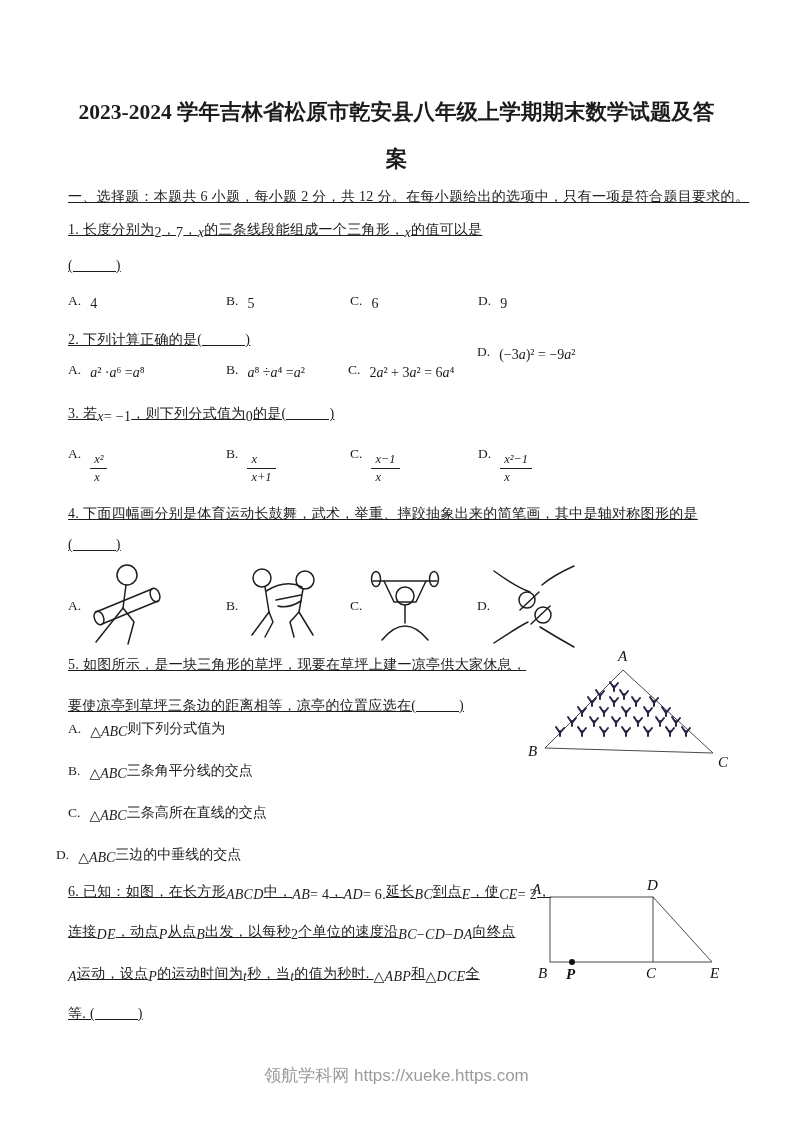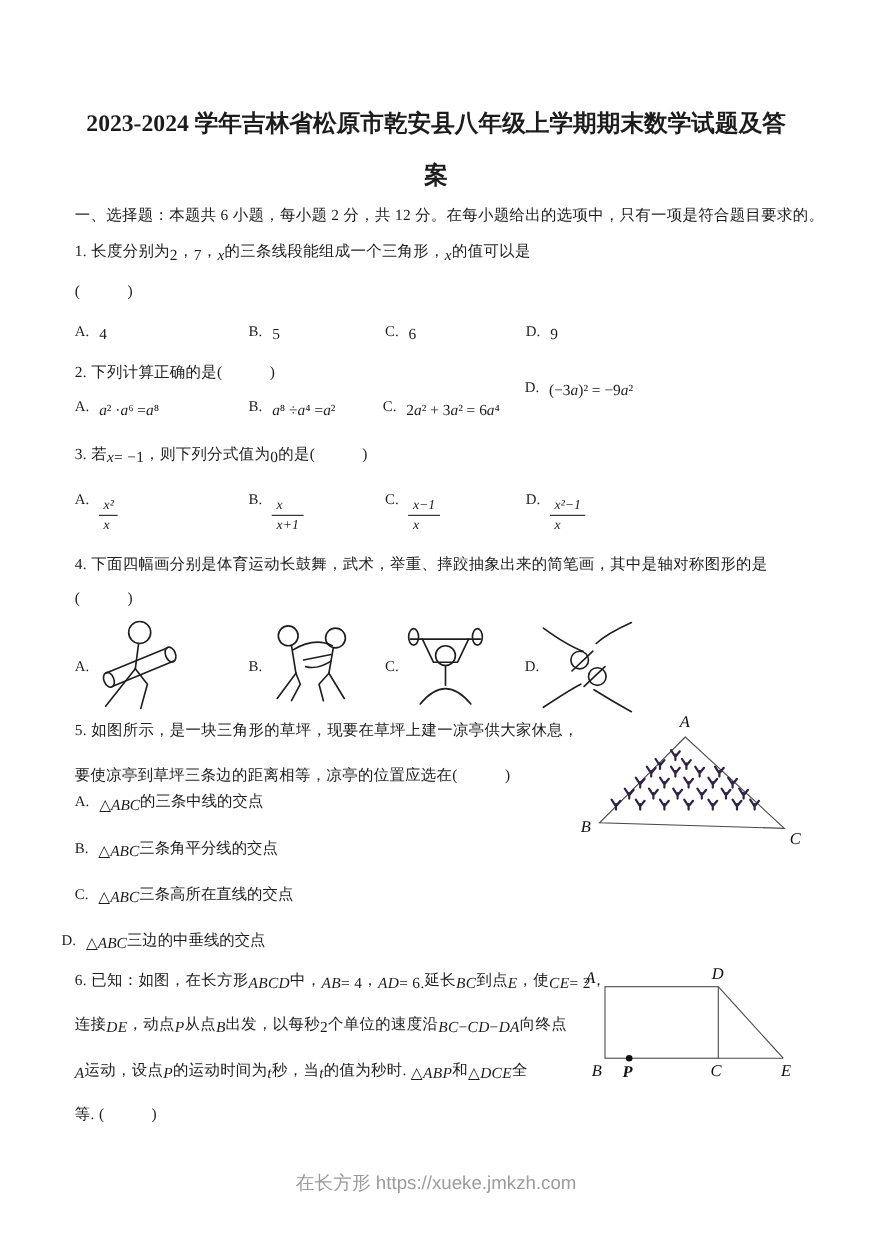--- a/index.html
+++ b/index.html
@@ -1,20 +1,20 @@
 <!DOCTYPE html>
 <html><head>
 <meta charset="utf-8">
 <style>
   html,body{margin:0;padding:0;background:#ffffff;}
   .page{position:relative;width:793px;height:1122px;background:#fff;overflow:hidden;
         font-family:"Liberation Serif","DejaVu Serif",serif;color:#1c1c1c;}
   .title-line{position:absolute;left:0;width:100%;text-align:center;font-weight:700;
         font-size:21.5px;white-space:nowrap;}
-  .ln{position:absolute;left:68px;white-space:nowrap;font-size:14px;line-height:20px;letter-spacing:.3px;}
+  .ln{position:absolute;left:68px;white-space:nowrap;font-size:14px;line-height:20px;letter-spacing:.3px;text-decoration:underline;}
   .opt{position:absolute;white-space:nowrap;font-size:14px;}
   .olab{font-size:13.5px;margin-right:9px;}
   .sg-t{}
   .sg-m,.sg-mi,.optval{display:inline-block;position:relative;top:2.5px;font-size:14px;}
   .sg-mi{font-style:italic;}
   .frac{display:inline-block;text-align:left;font-style:italic;font-size:12.5px;line-height:1.2;
         position:relative;top:6px;vertical-align:top;}
   .fnum{display:block;padding:0 4px 1px;}
   .fden{display:block;border-top:1px solid #222;padding:1px 4px 0;}
   .figsvg{position:absolute;overflow:visible;}
@@ -111,21 +111,21 @@
       <circle cx="51" cy="54" r="8"></circle>
       <path d="M28,49 L47,31"></path>
       <path d="M39,63 L58,45"></path>
       <path d="M2,82 Q26,66 36,61"></path>
       <path d="M48,66 Q64,76 82,86"></path>
     </g>
   </svg>
 
   <div class="ln" style="top:655px">5. 如图所示，是一块三角形的草坪，现要在草坪上建一凉亭供大家休息，</div>
   <div class="ln" style="top:696px">要使凉亭到草坪三条边的距离相等，凉亭的位置应选在(　　　)</div>
-  <div class="opt" style="top:720px;left:68px"><span class="olab">A.</span><span><span class="sg-m">△ </span><span class="sg-mi">ABC</span><span class="sg-t">的三条中线的交点</span></span></div>
+  <div class="opt" style="top:720px;left:68px"><span class="olab">A.</span><span><span class="sg-m">△ </span><span class="sg-mi">ABC</span><span class="sg-t">则下列分式值为</span></span></div>
   <div class="opt" style="top:762px;left:68px"><span class="olab">B.</span><span><span class="sg-m">△ </span><span class="sg-mi">ABC</span><span class="sg-t">三条角平分线的交点</span></span></div>
   <div class="opt" style="top:804px;left:68px"><span class="olab">C.</span><span><span class="sg-m">△ </span><span class="sg-mi">ABC</span><span class="sg-t">三条高所在直线的交点</span></span></div>
   <div class="opt" style="top:846px;left:56px"><span class="olab">D.</span><span><span class="sg-m">△ </span><span class="sg-mi">ABC</span><span class="sg-t">三边的中垂线的交点</span></span></div>
 
   <svg class="figsvg" style="left:526px;top:644px" width="214" height="134" viewBox="0 0 214 134">
     <defs>
       <g id="sprig">
           <path class="grass" d="M0,0 L0,-5 M0,-3 L-4,-9 M0,-3 L4,-8"></path>
         </g>
     </defs>
@@ -171,15 +171,15 @@
     <line class="figline" x1="125" y1="29" x2="184" y2="94"></line>
     <circle cx="44" cy="94" r="3" fill="#111"></circle>
     <text class="figtext" x="4" y="26">A</text>
     <text class="figtext" x="119" y="22">D</text>
     <text class="figtext" x="10" y="110">B</text>
     <text class="figtext figtext-b" x="38" y="111">P</text>
     <text class="figtext" x="118" y="110">C</text>
     <text class="figtext" x="182" y="110">E</text>
   </svg>
 
-  <div class="footer">在长方形 https://xueke.jmkzh.com</div>
+  <div class="footer">领航学科网 https://xueke.https.com</div>
 
 </div>
 
 </body></html>

